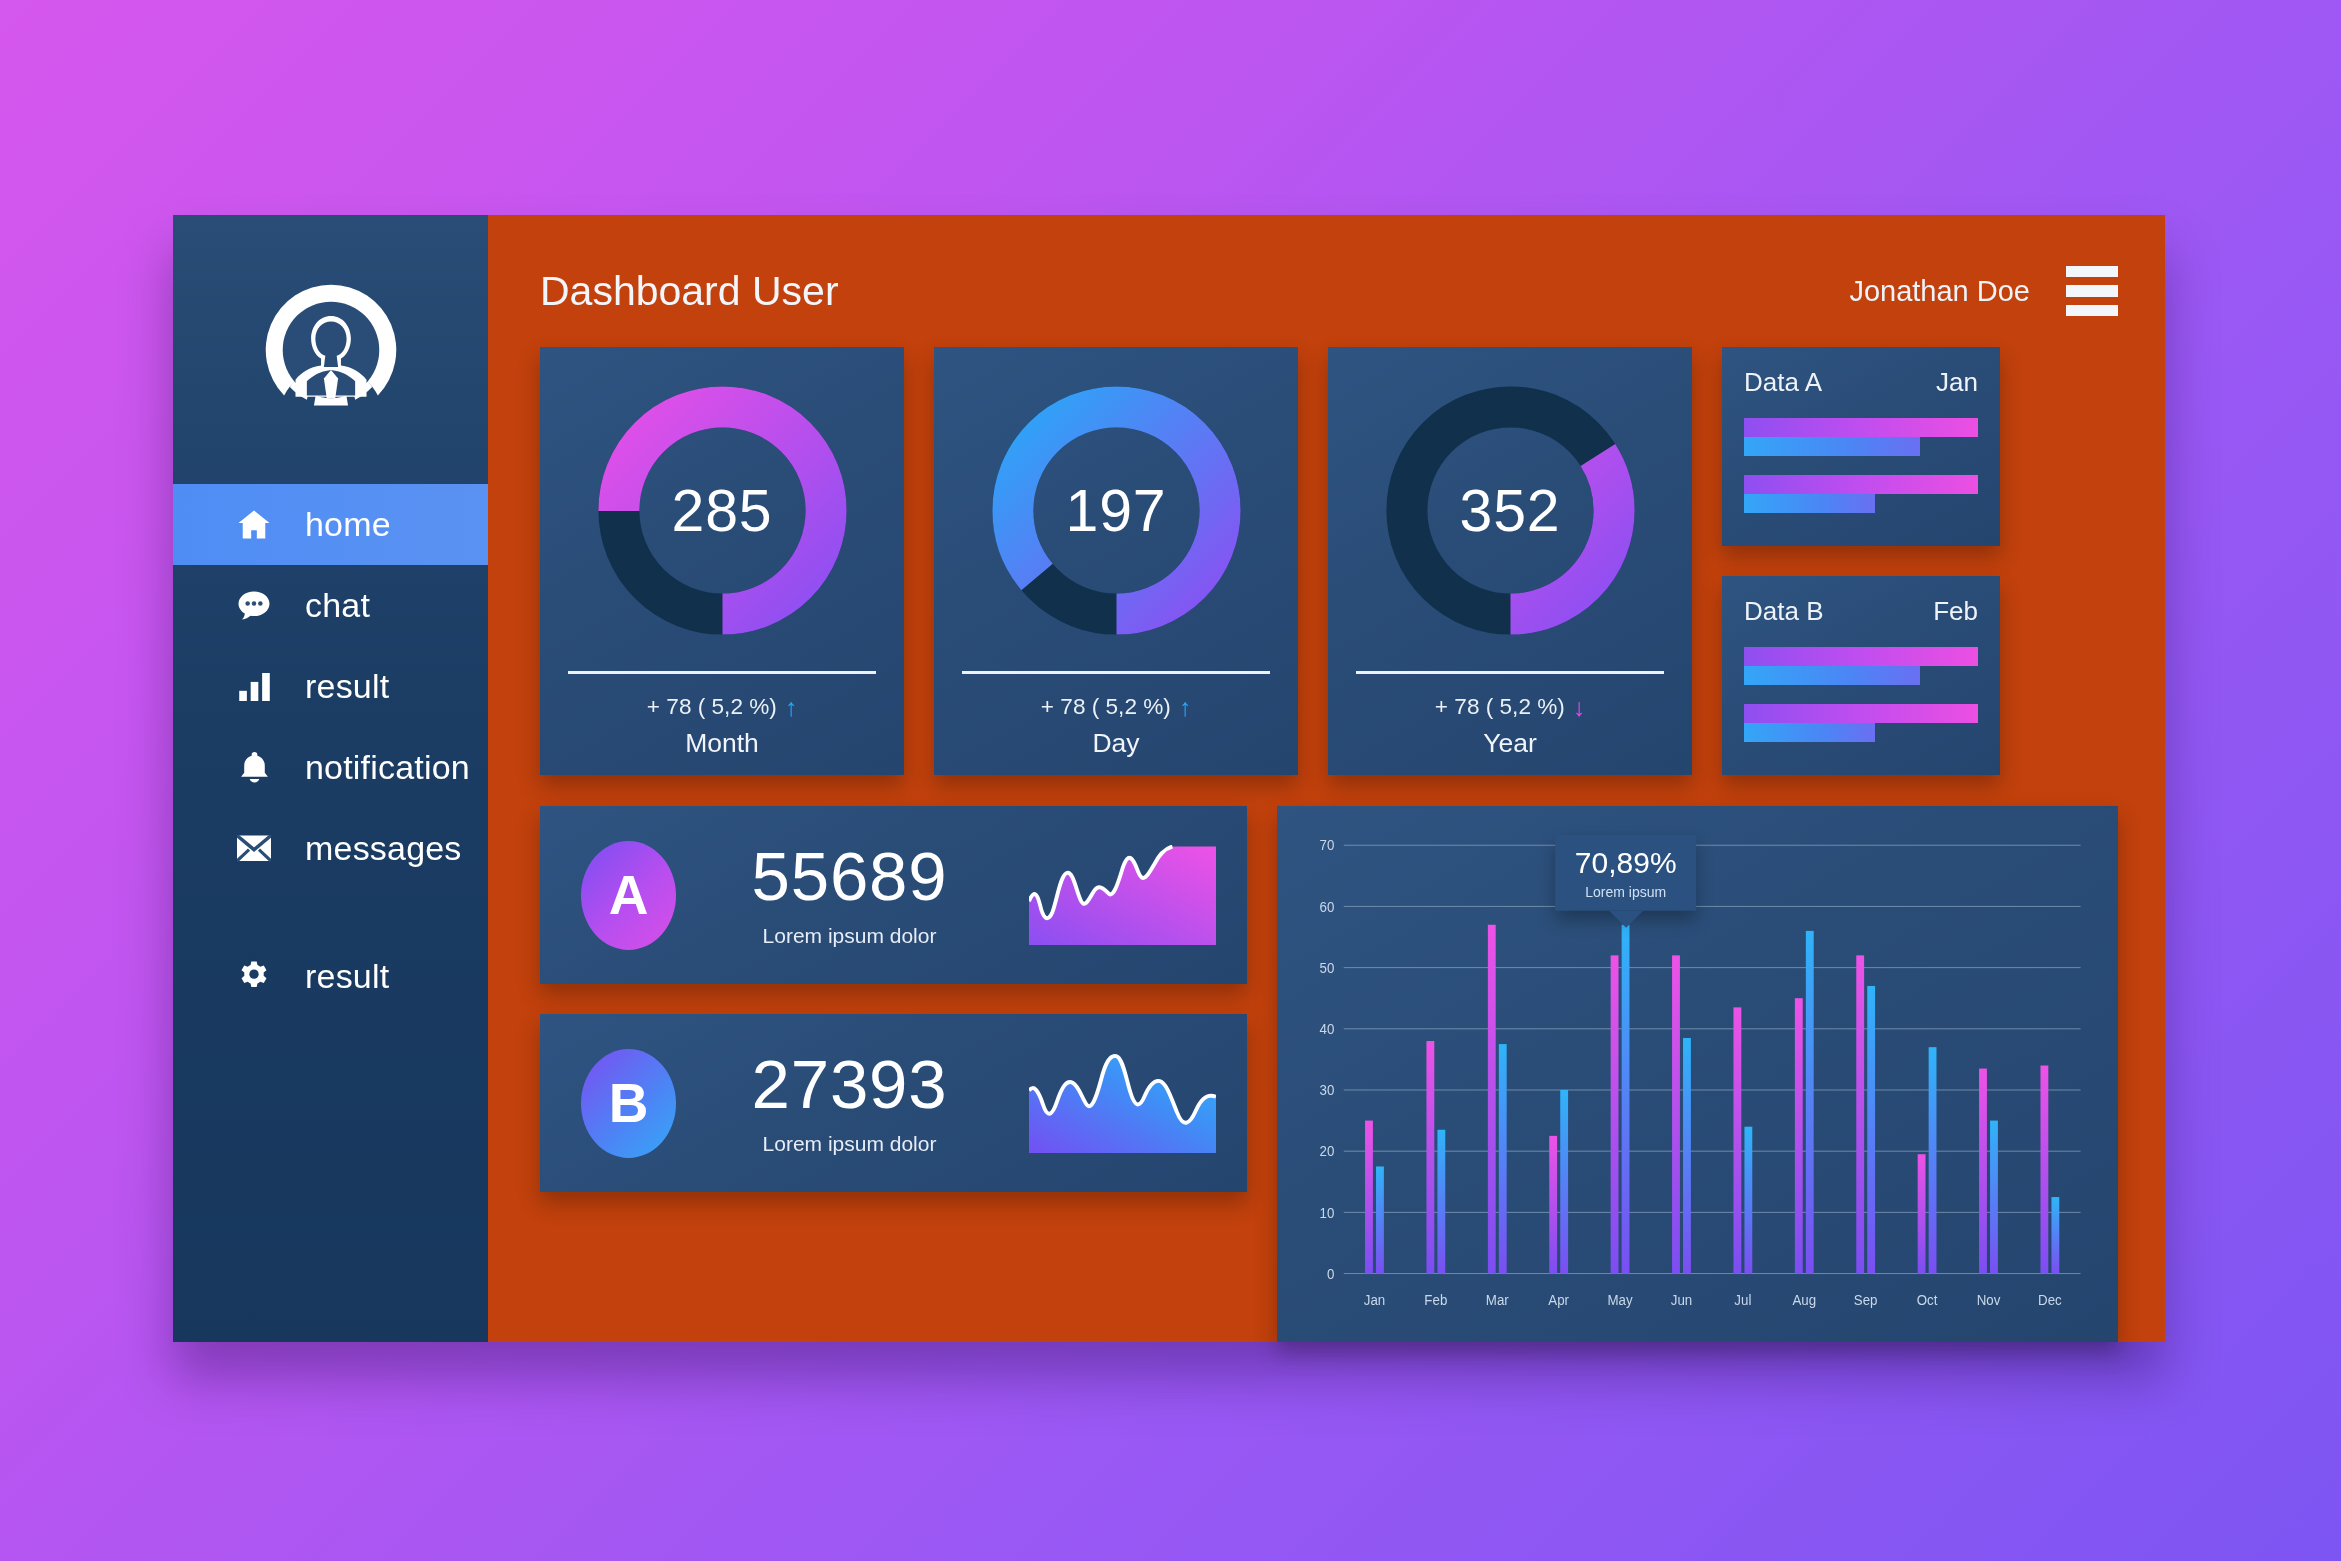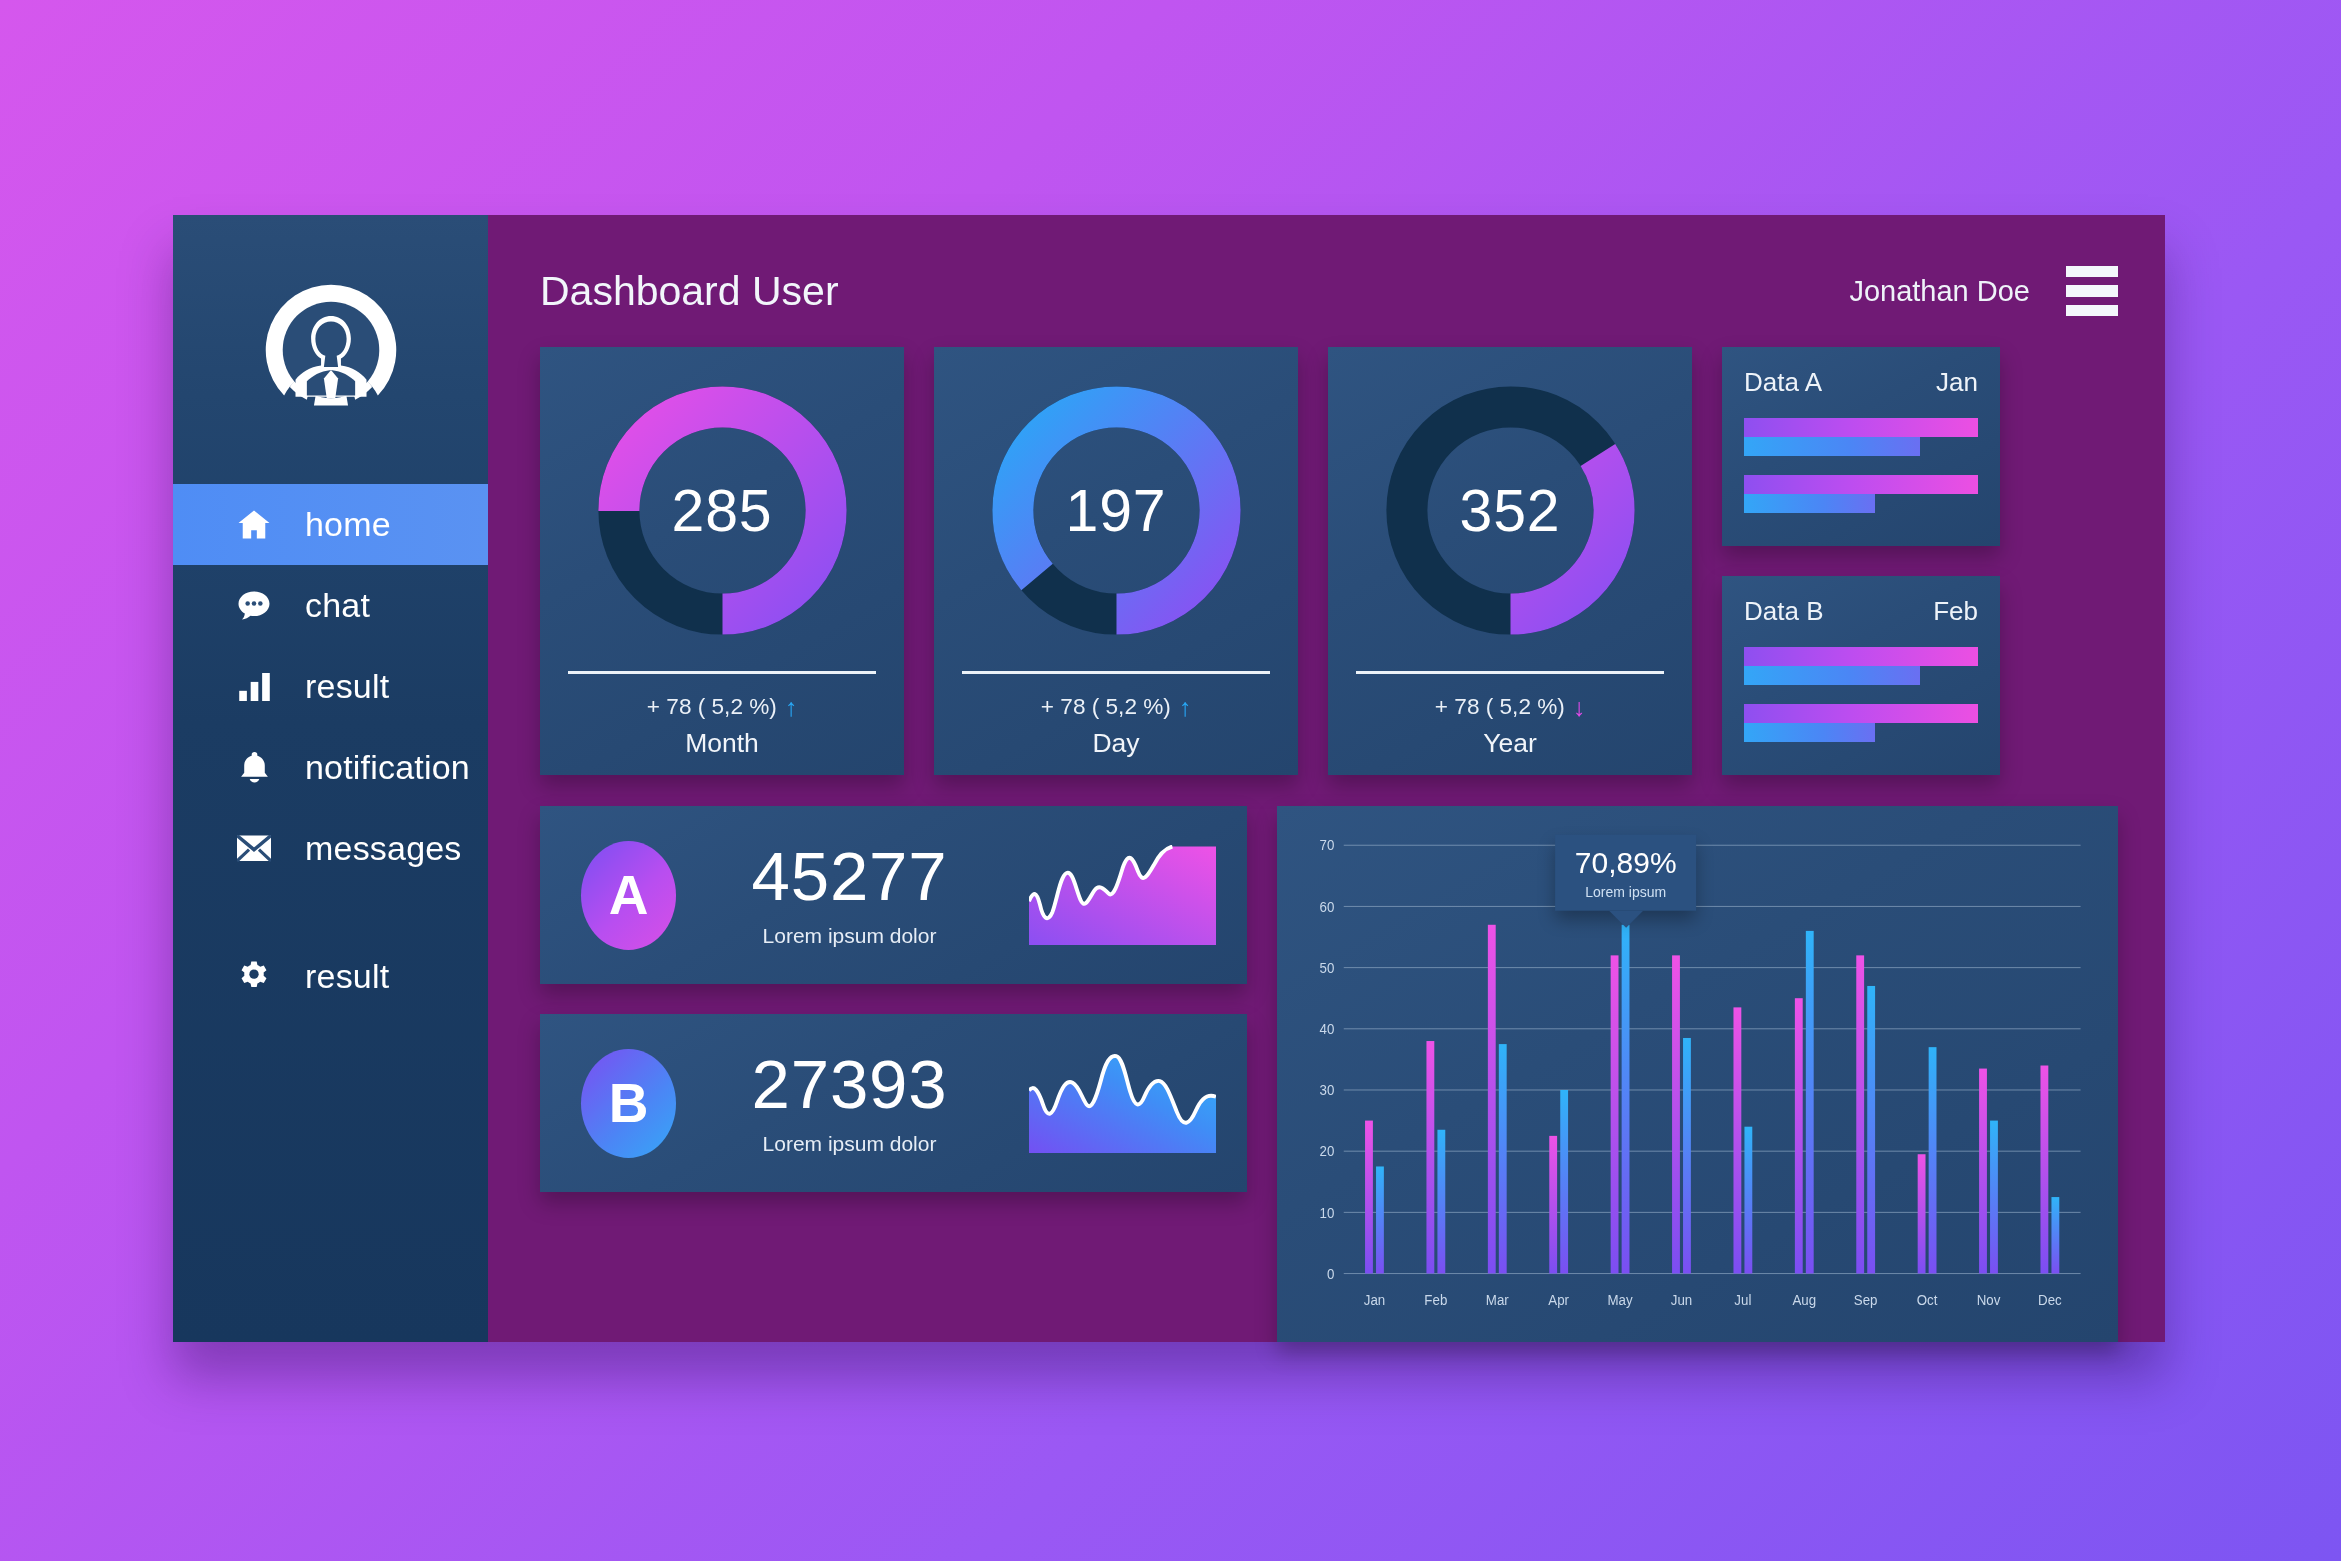--- a/index.html
+++ b/index.html
@@ -31,21 +31,21 @@
     color:#fff; cursor:pointer;
   }
   .nav-item.active { background:linear-gradient(90deg,#4f8df5 0%,#5a92f2 100%); }
   .nav-item .ico { width:34px; height:34px; flex:0 0 34px; display:flex; align-items:center; justify-content:center; }
   .nav-item .lbl { font-size:34px; font-weight:400; letter-spacing:0.2px; }
   .nav-spacer { flex:1 1 auto; min-height:47px; }
   .nav-item.setting { margin-bottom:87px; }
 
   
   #main {
-    flex:1 1 auto; background:#701a75;
+    flex:1 1 auto; background:#c2410c;
     padding:34px 47px 0 52px; display:flex; flex-direction:column;
   }
   #topbar { display:flex; align-items:center; justify-content:space-between; height:84px; flex:0 0 84px; }
   #page-title { color:#f2f6fb; font-size:41px; font-weight:400; }
   .topright { display:flex; align-items:center; gap:36px; }
   #user-name { color:#eef3f9; font-size:29px; font-weight:400; }
   .burger { display:flex; flex-direction:column; gap:7.8px; cursor:pointer; }
   .burger span { display:block; width:52px; height:11.7px; background:#f3f7fb; }
 
   
@@ -323,21 +323,21 @@
       </div>
     </div>
 
     <div class="row2">
 
       <div class="left-col">
 
         <div class="card stat-card">
           <div class="badge a">A</div>
           <div class="stat-txt">
-            <div class="stat-num">45277</div>
+            <div class="stat-num">55689</div>
             <div class="stat-sub">Lorem ipsum dolor</div>
           </div>
           <svg class="spark" viewBox="0 0 240 128" preserveAspectRatio="none">
             <defs>
               <linearGradient id="sp0" x1="0" y1="1" x2="1" y2="0">
                 <stop offset="0%" stop-color="#8b4ff2"></stop>
                   <stop offset="100%" stop-color="#ee52e6"></stop>
               </linearGradient>
             </defs>
             <path fill="url(#sp0)" d="M0 72 C6 58 10 60 14 76 C18 94 24 100 30 86 C36 70 40 40 48 36 C56 32 60 56 66 70 C72 84 78 66 84 58 C90 50 96 56 102 62 C108 68 114 50 120 30 C128 6 134 18 140 34 C146 50 152 40 160 26 C168 10 176 4 184 2 L240 2 L240 128 L0 128 Z" transform="scale(1,1)"></path>

